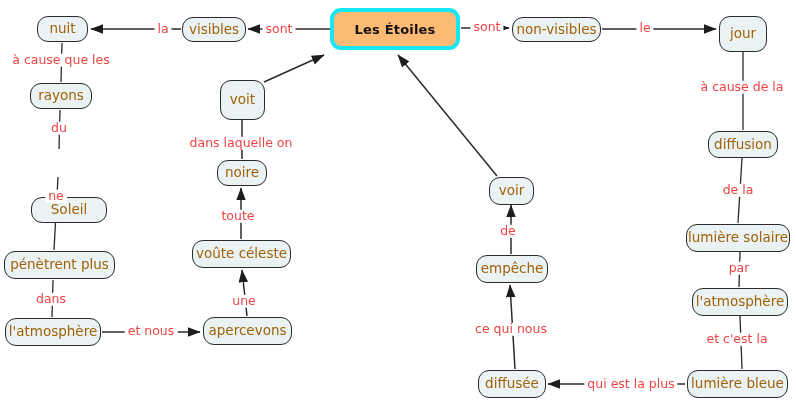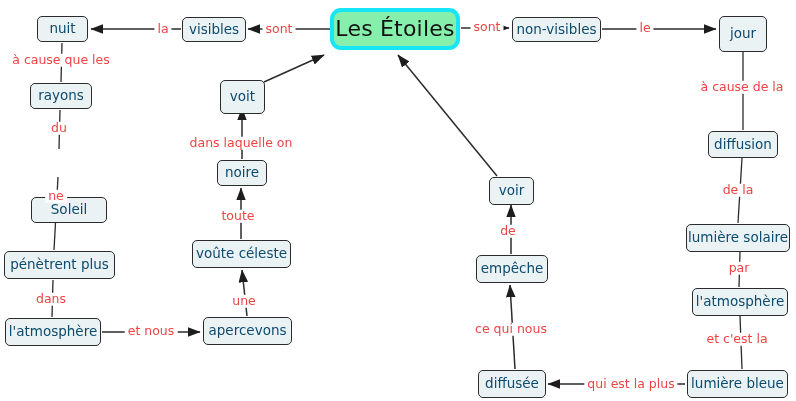--- a/index.html
+++ b/index.html
@@ -9,35 +9,35 @@
     color:#1a1a1a;
   }
   #map{position:relative;width:796px;height:401px;}
   svg.edges{position:absolute;left:0;top:0;width:796px;height:401px;pointer-events:none;}
 
   .node{
     position:absolute;
     box-sizing:border-box;
     background:#eaf2f4;
     border:1.6px solid #2b2b2b;
-    border-radius:5px;
+    border-radius:11px;
     display:flex;align-items:center;justify-content:center;
     font-size:13.5px;
     line-height:1;
     white-space:nowrap;
-    color:#0c4a6e;
+    color:#a16207;
     padding:0 9px;
     box-shadow:0 0 0 0 rgba(0,0,0,0);
   }
   .node.central{
-    background:#86efac;
+    background:#fdba74;
     border:4.5px solid #16e6f5;
     border-radius:11px;
-    font-weight:normal;
-    font-size:22px;
+    font-weight:bold;
+    font-size:13px;
     color:#111;
     letter-spacing:.2px;
   }
   .elabel{
     position:absolute;
     font-size:12.5px;
     line-height:1;
     color:#ef4444;
     white-space:nowrap;
     background:#ffffff;
@@ -82,21 +82,21 @@
   <div id="node-layer">
       <div class="node central" style="left: 330px; top: 8px; width: 130px; height: 42px;">Les Étoiles</div>
       <div class="node" style="left: 182px; top: 17px; width: 64px; height: 25px;">visibles</div>
       <div class="node" style="left: 512px; top: 17px; width: 89px; height: 25px;">non-visibles</div>
       <div class="node" style="left: 37px; top: 16px; width: 51px; height: 26px;">nuit</div>
       <div class="node" style="left: 719px; top: 16px; width: 48px; height: 36px;">jour</div>
       <div class="node" style="left: 30px; top: 83px; width: 62px; height: 26px;">rayons</div>
       <div class="node" style="left: 31px; top: 168px; width: 76px; height: 26px; margin-top: 29px;">Soleil</div>
       <div class="node" style="left: 4px; top: 251px; width: 111px; height: 28px;">pénètrent plus</div>
       <div class="node" style="left: 5px; top: 318px; width: 96px; height: 28px;">l'atmosphère</div>
-      <div class="node" style="left: 220px; top: 80px; width: 45px; height: 34px;">voit</div>
+      <div class="node" style="left: 220px; top: 80px; width: 45px; height: 40px;">voit</div>
       <div class="node" style="left: 217px; top: 160px; width: 50px; height: 26px;">noire</div>
       <div class="node" style="left: 192px; top: 240px; width: 99px; height: 28px;">voûte céleste</div>
       <div class="node" style="left: 203px; top: 317px; width: 89px; height: 28px;">apercevons</div>
       <div class="node" style="left: 489px; top: 177px; width: 45px; height: 28px;">voir</div>
       <div class="node" style="left: 476px; top: 255px; width: 72px; height: 28px;">empêche</div>
       <div class="node" style="left: 478px; top: 370px; width: 68px; height: 28px;">diffusée</div>
       <div class="node" style="left: 708px; top: 131px; width: 70px; height: 27px;">diffusion</div>
       <div class="node" style="left: 686px; top: 224px; width: 104px; height: 28px;">lumière solaire</div>
       <div class="node" style="left: 692px; top: 288px; width: 96px; height: 28px;">l'atmosphère</div>
       <div class="node" style="left: 687px; top: 370px; width: 101px; height: 28px;">lumière bleue</div>

